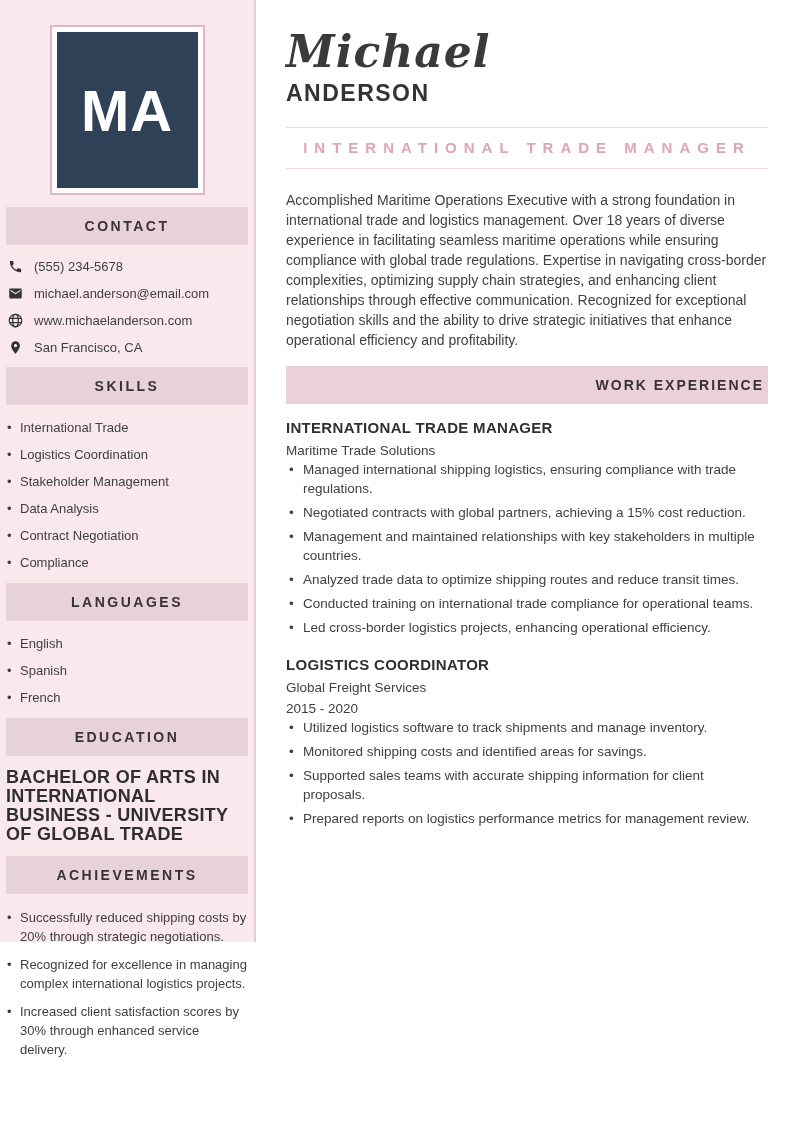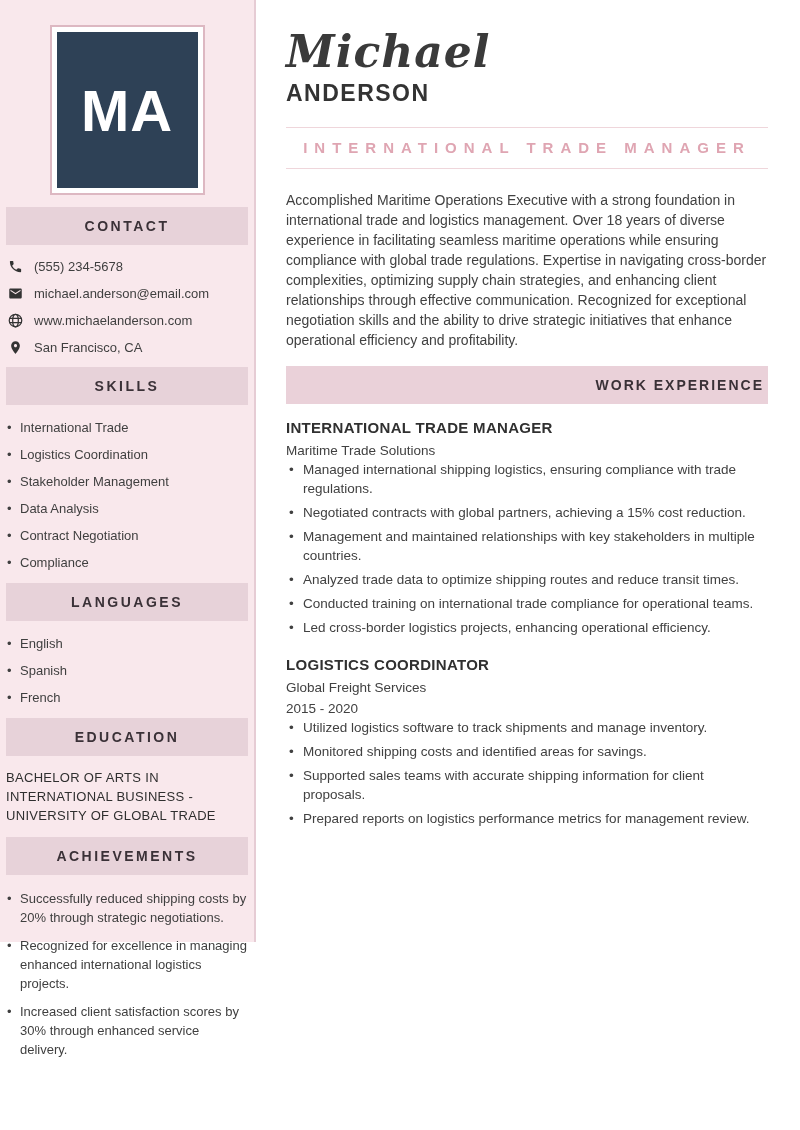--- a/index.html
+++ b/index.html
@@ -57,21 +57,21 @@
   .contact-row svg{flex:0 0 auto;display:block;}
   .side-list{list-style:none;margin-top:14px;}
   .side-list li{
     position:relative;padding-left:14px;margin-bottom:10px;
     font-size:13px;line-height:17px;color:#3f3f3f;
   }
   .side-list li::before{
     content:"•";position:absolute;left:1px;top:0;color:#3f3f3f;
   }
   .edu-degree{
-    margin-top:12px;font-size:13px;font-weight:normal;line-height:19px;
+    margin-top:12px;font-size:18px;font-weight:bold;line-height:19px;
     letter-spacing:.3px;color:#2f2f2f;text-transform:uppercase;
   }
   .ach-list li{line-height:19px;margin-bottom:9px;}
   
   .main{
     margin-left:258px;padding:26px 32px 0 28px;
   }
   .first-name{
     font-family:"DejaVu Serif",cursive;font-style:italic;font-weight:bold;
     font-size:44px;line-height:52px;color:#3a3a3a;letter-spacing:1px;
@@ -174,21 +174,21 @@
       <li>Spanish</li>
       <li>French</li>
     </ul>
 
   <div class="side-banner">EDUCATION</div>
   <div class="edu-degree">BACHELOR OF ARTS IN INTERNATIONAL BUSINESS - UNIVERSITY OF GLOBAL TRADE</div>
 
   <div class="side-banner">ACHIEVEMENTS</div>
   <ul class="side-list ach-list">
       <li>Successfully reduced shipping costs by 20% through strategic negotiations.</li>
-      <li>Recognized for excellence in managing enhanced international logistics projects.</li>
+      <li>Recognized for excellence in managing complex international logistics projects.</li>
       <li>Increased client satisfaction scores by 30% through enhanced service delivery.</li>
     </ul>
 
 </aside>
 
 <main class="main">
 
   <h1 class="first-name">Michael</h1>
   <div class="last-name">ANDERSON</div>
 

